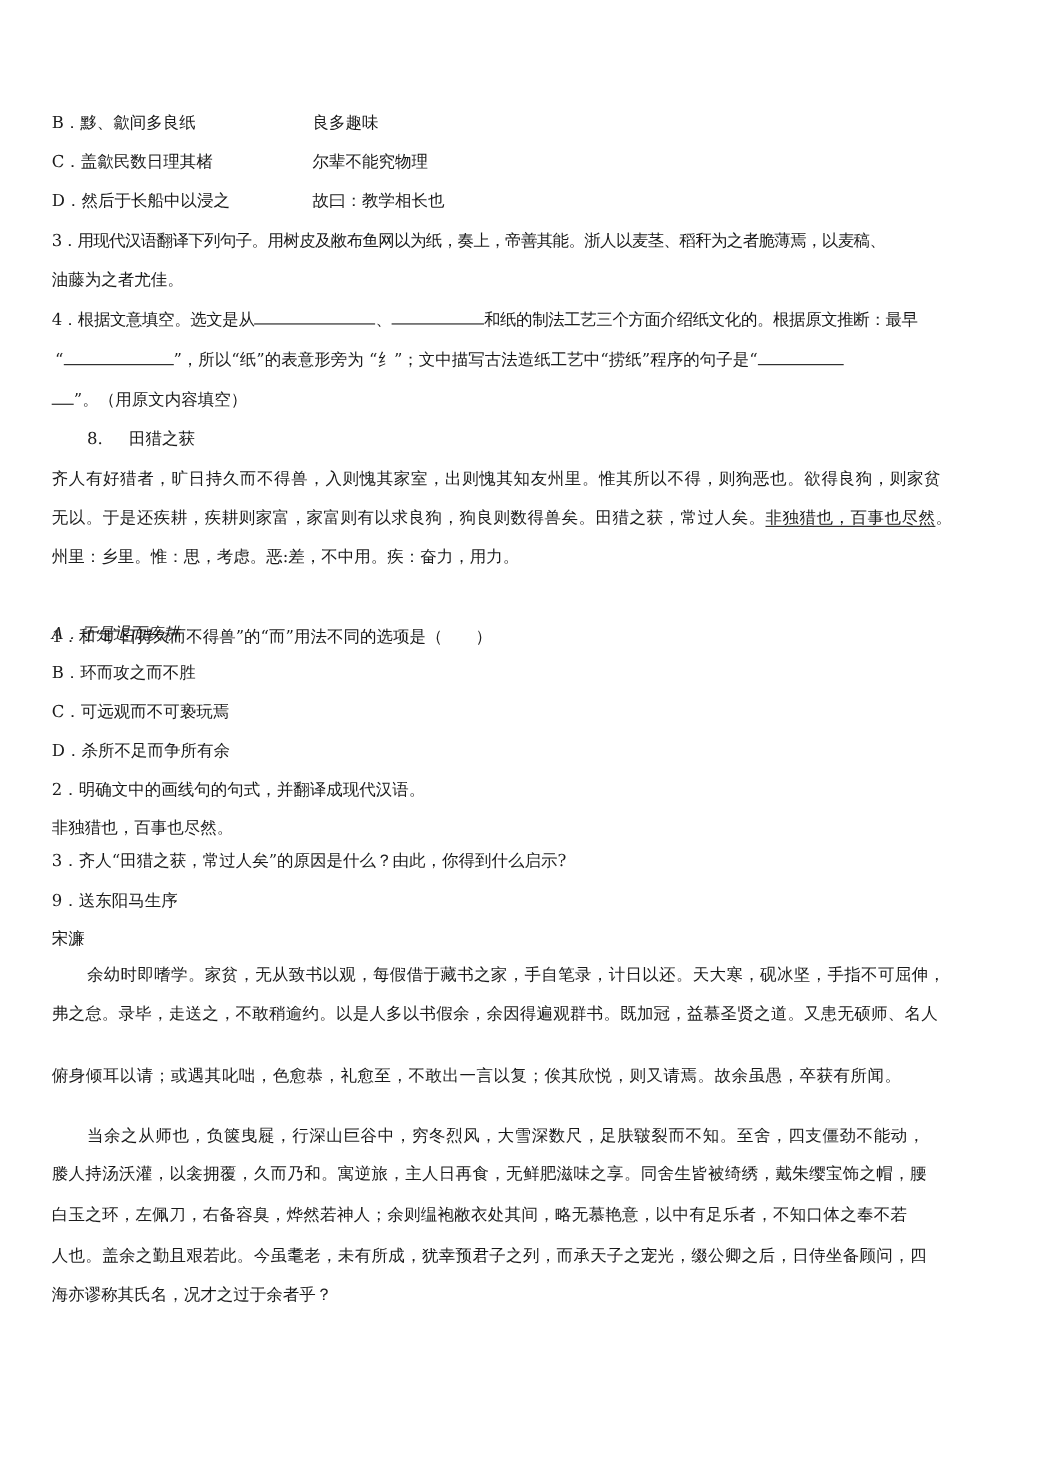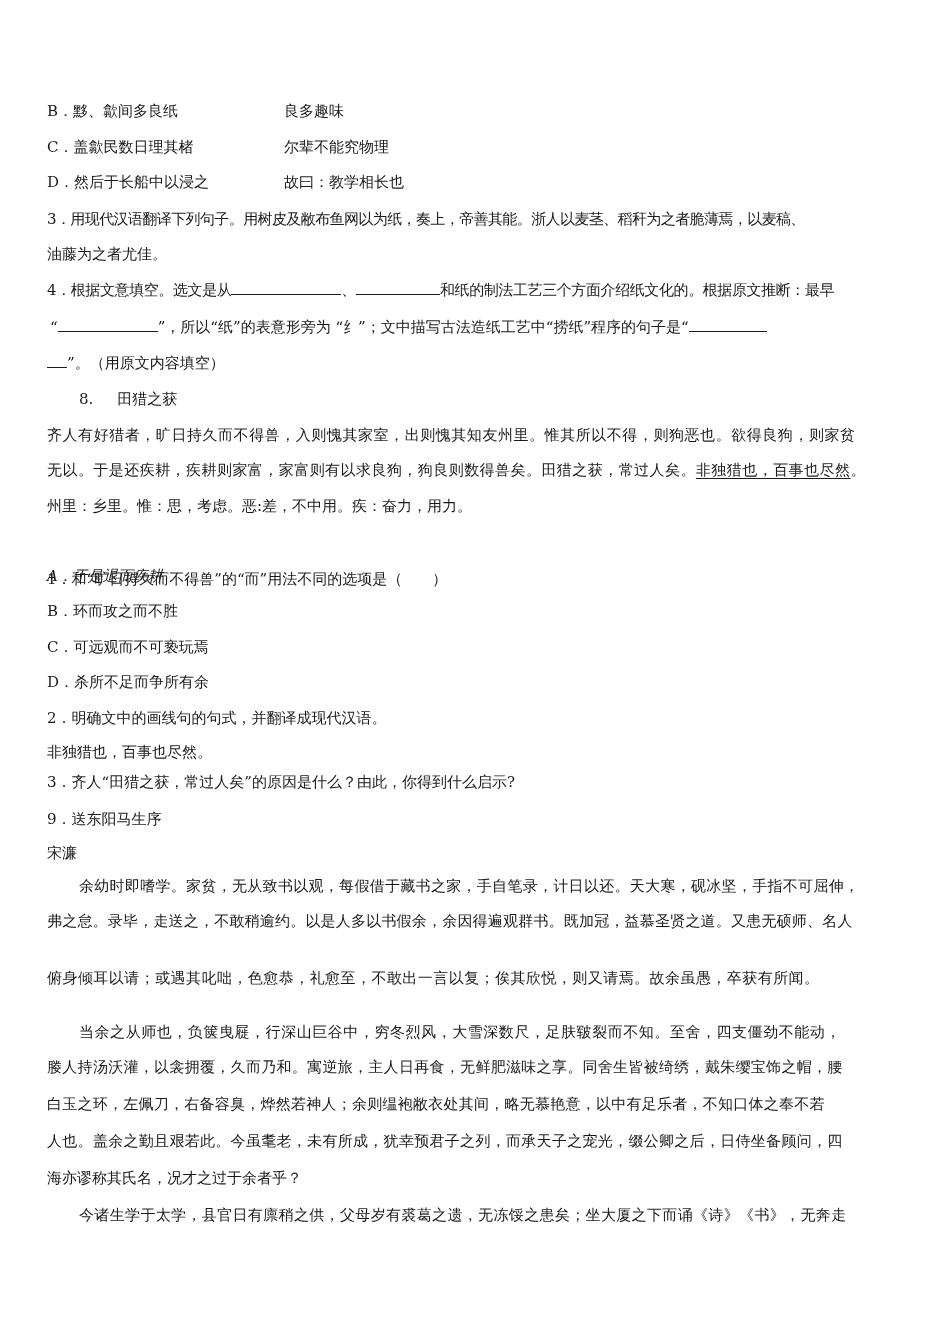--- a/index.html
+++ b/index.html
@@ -112,15 +112,14 @@
   <div class="line indent" style="top:876px; letter-spacing:0.3px;">余幼时即嗜学。家贫，无从致书以观，每假借于藏书之家，手自笔录，计日以还。天大寒，砚冰坚，手指不可屈伸，</div>
   <div class="line" style="top:911px; letter-spacing:0.2px;">弗之怠。录毕，走送之，不敢稍逾约。以是人多以书假余，余因得遍观群书。既加冠，益慕圣贤之道。又患无硕师、名人</div>
   <div class="line" style="top:948px; letter-spacing:0.45px;margin-top:20px;">俯身倾耳以请；或遇其叱咄，色愈恭，礼愈至，不敢出一言以复；俟其欣悦，则又请焉。故余虽愚，卒获有所闻。</div>
 
   <div class="line" style="top:1057px; letter-spacing:0.3px;">媵人持汤沃灌，以衾拥覆，久而乃和。寓逆旅，主人日再食，无鲜肥滋味之享。同舍生皆被绮绣，戴朱缨宝饰之帽，腰</div>
   <div class="line indent" style="top:1022px; letter-spacing:0.55px;">当余之从师也，负箧曳屣，行深山巨谷中，穷冬烈风，大雪深数尺，足肤皲裂而不知。至舍，四支僵劲不能动，</div>
   <div class="line" style="top:1094px; letter-spacing:0.25px;">白玉之环，左佩刀，右备容臭，烨然若神人；余则缊袍敝衣处其间，略无慕艳意，以中有足乐者，不知口体之奉不若</div>
   <div class="line" style="top:1131px; letter-spacing:0.3px;">人也。盖余之勤且艰若此。今虽耄老，未有所成，犹幸预君子之列，而承天子之宠光，缀公卿之后，日侍坐备顾问，四</div>
   <div class="line" style="top:1168px;font-family:Liberation Serif, serif;">海亦谬称其氏名，况才之过于余者乎？</div>
 
-  <div class="line indent" style="top:1205px; letter-spacing:0.35px;">今诸生学于太学，县官日有廪稍之供，父母岁有裘葛之遗，无冻馁之患矣；坐大厦之下而诵《诗》《书》，无奔走</div>
 
 </div>
 
 </body></html>

